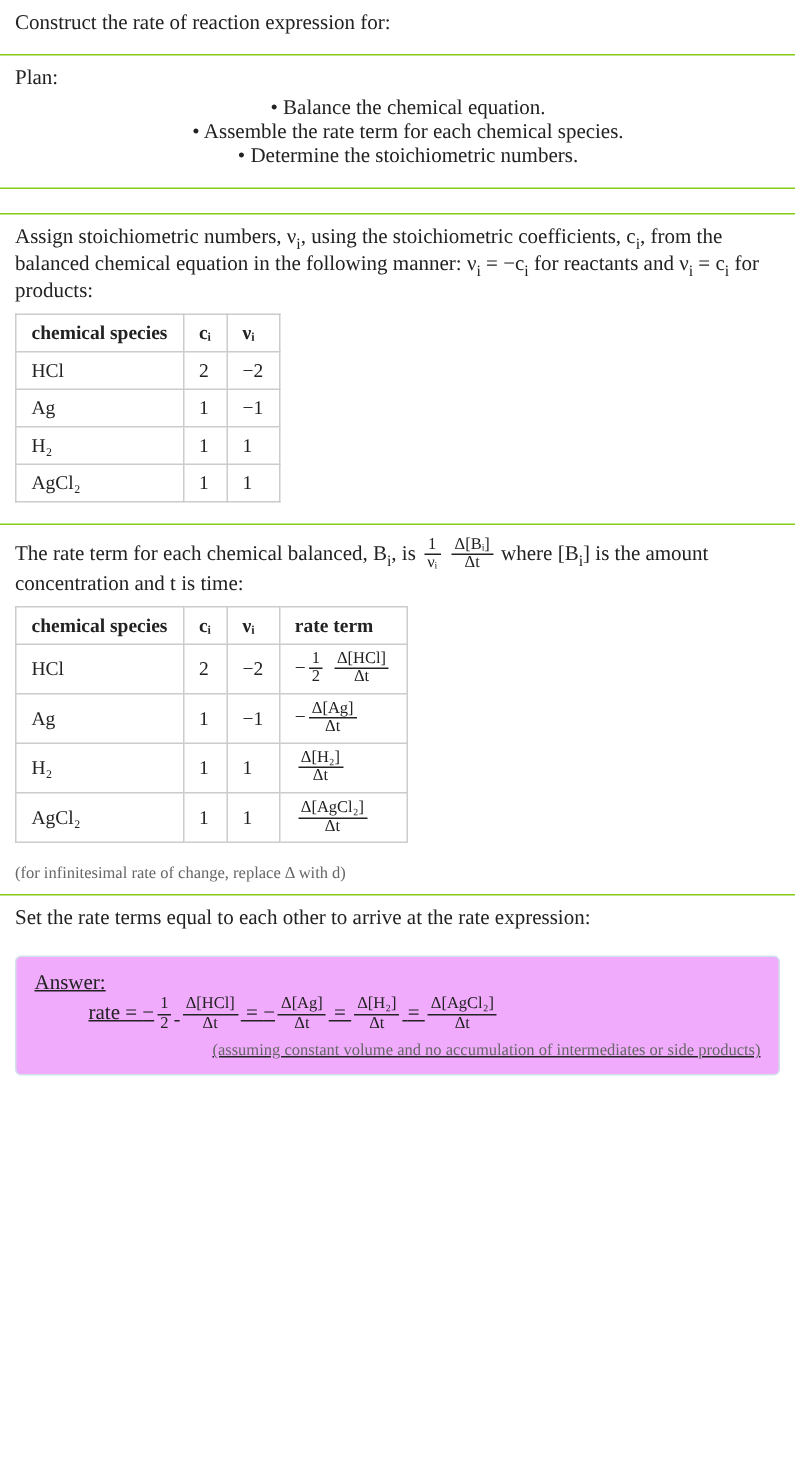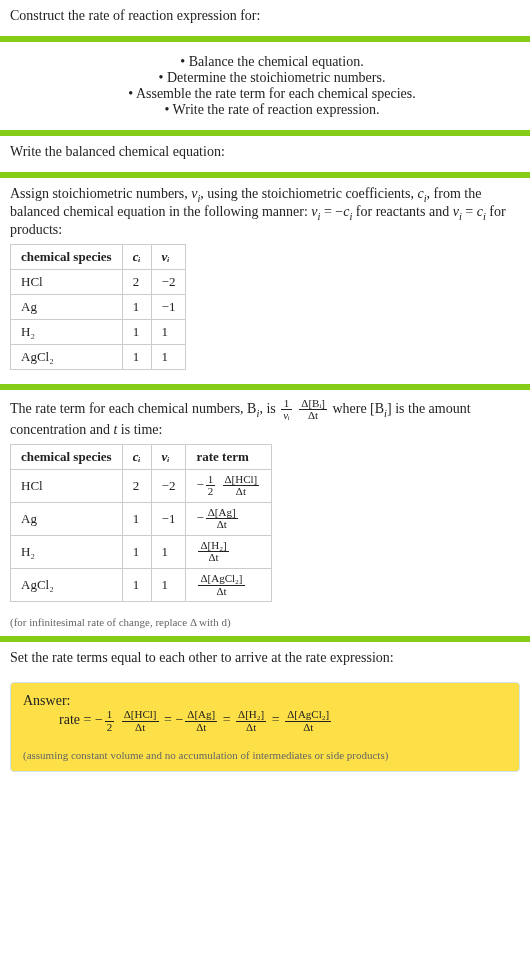--- a/index.html
+++ b/index.html
@@ -6,21 +6,21 @@
     margin: 0;
     padding: 0;
     font-family: Georgia, 'Times New Roman', serif;
     font-size: 14px;
     color: #222;
     background: #fff;
     width: 530px;
   }
   .section {
     padding: 8px 10px;
-    border-bottom: 6px solid #84cc16;
+    border-bottom: 1px solid #84cc16;
   }
   .section.noborder { border-bottom: none; }
   .heading {
     margin-bottom: 4px;
   }
   .eq { margin: 2px 0 4px 0; }
   .sub { vertical-align: sub; font-size: 0.75em; }
   ul.plan {
     margin: 4px 0 4px 0;
     padding-left: 14px;
@@ -40,72 +40,72 @@
     padding: 4px 10px;
     text-align: left;
     white-space: nowrap;
   }
   .footnote {
     font-size: 11px;
     color: #666;
     margin-top: 14px;
   }
   .answerbox {
-    background: #fde047;
+    background: #f0abfc;
     border: 1px solid #cfe3e8;
     border-radius: 4px;
     padding: 10px 12px;
     margin: 8px 10px 12px 10px;
+    text-decoration: underline;
   }
   .answerbox .note {
     font-size: 11px;
     color: #666;
-    text-align: left;
-    margin-top: 16px;
+    text-align: right;
+    margin-top: 6px;
   }
   
   .frac {
     display: inline-block;
     vertical-align: middle;
     text-align: center;
     font-size: 11px;
     line-height: 1.05;
     margin: 0 2px;
   }
   .frac .num {
     display: block;
     border-bottom: 1px solid #222;
     padding: 0 2px;
   }
   .frac .den {
     display: block;
     padding: 0 2px;
   }
-  .inline-math { font-style: italic; }
+  .inline-math { }
   .arrow { margin: 0 4px; }
   .indent { margin-left: 36px; }
 </style>
 </head>
 <body>
 
 <div class="section">
   <div class="heading">Construct the rate of reaction expression for:</div>
 </div>
 
 <div class="section">
+  <div>Plan:</div>
   <ul class="plan">
     <li>Balance the chemical equation.</li>
+    <li>Assemble the rate term for each chemical species.</li>
     <li>Determine the stoichiometric numbers.</li>
-    <li>Assemble the rate term for each chemical species.</li>
-    <li>Write the rate of reaction expression.</li>
   </ul>
 </div>
 
 <div class="section">
-  <div class="heading">Write the balanced chemical equation:</div>
 </div>
 
 <div class="section">
   <div>
     <span>Assign stoichiometric numbers, </span><span class="inline-math"><span>ν</span><span class="sub">i</span></span><span>, using the stoichiometric coefficients, </span><span class="inline-math"><span>c</span><span class="sub">i</span></span><span>, from the balanced chemical equation in the following manner: </span><span class="inline-math"><span>ν</span><span class="sub">i</span></span><span> = −</span><span class="inline-math"><span>c</span><span class="sub">i</span></span><span> for reactants and </span><span class="inline-math"><span>ν</span><span class="sub">i</span></span><span> = </span><span class="inline-math"><span>c</span><span class="sub">i</span></span><span> for products:</span>
   </div>
   <table class="data">
     <tbody>
         <tr>
       <th>chemical species</th>
@@ -131,21 +131,21 @@
           <td>AgCl₂</td>
           <td>1</td>
           <td>1</td>
         </tr>
   </tbody>
     </table>
 </div>
 
 <div class="section">
   <div>
-    <span>The rate term for each chemical numbers, B</span><span class="sub inline-math">i</span><span>, is </span>
+    <span>The rate term for each chemical balanced, B</span><span class="sub inline-math">i</span><span>, is </span>
     <span class="frac"><span class="num">1</span><span class="den inline-math">νᵢ</span></span>
     <span class="frac"><span class="num">Δ[Bᵢ]</span><span class="den">Δt</span></span>
     <span> where [B</span><span class="sub inline-math">i</span><span>] is the amount concentration and </span><span class="inline-math">t</span><span> is time:</span>
   </div>
   <table class="data">
     <tbody>
         <tr>
       <th>chemical species</th>
       <th><span class="inline-math">cᵢ</span></th>
       <th><span class="inline-math">νᵢ</span></th>

